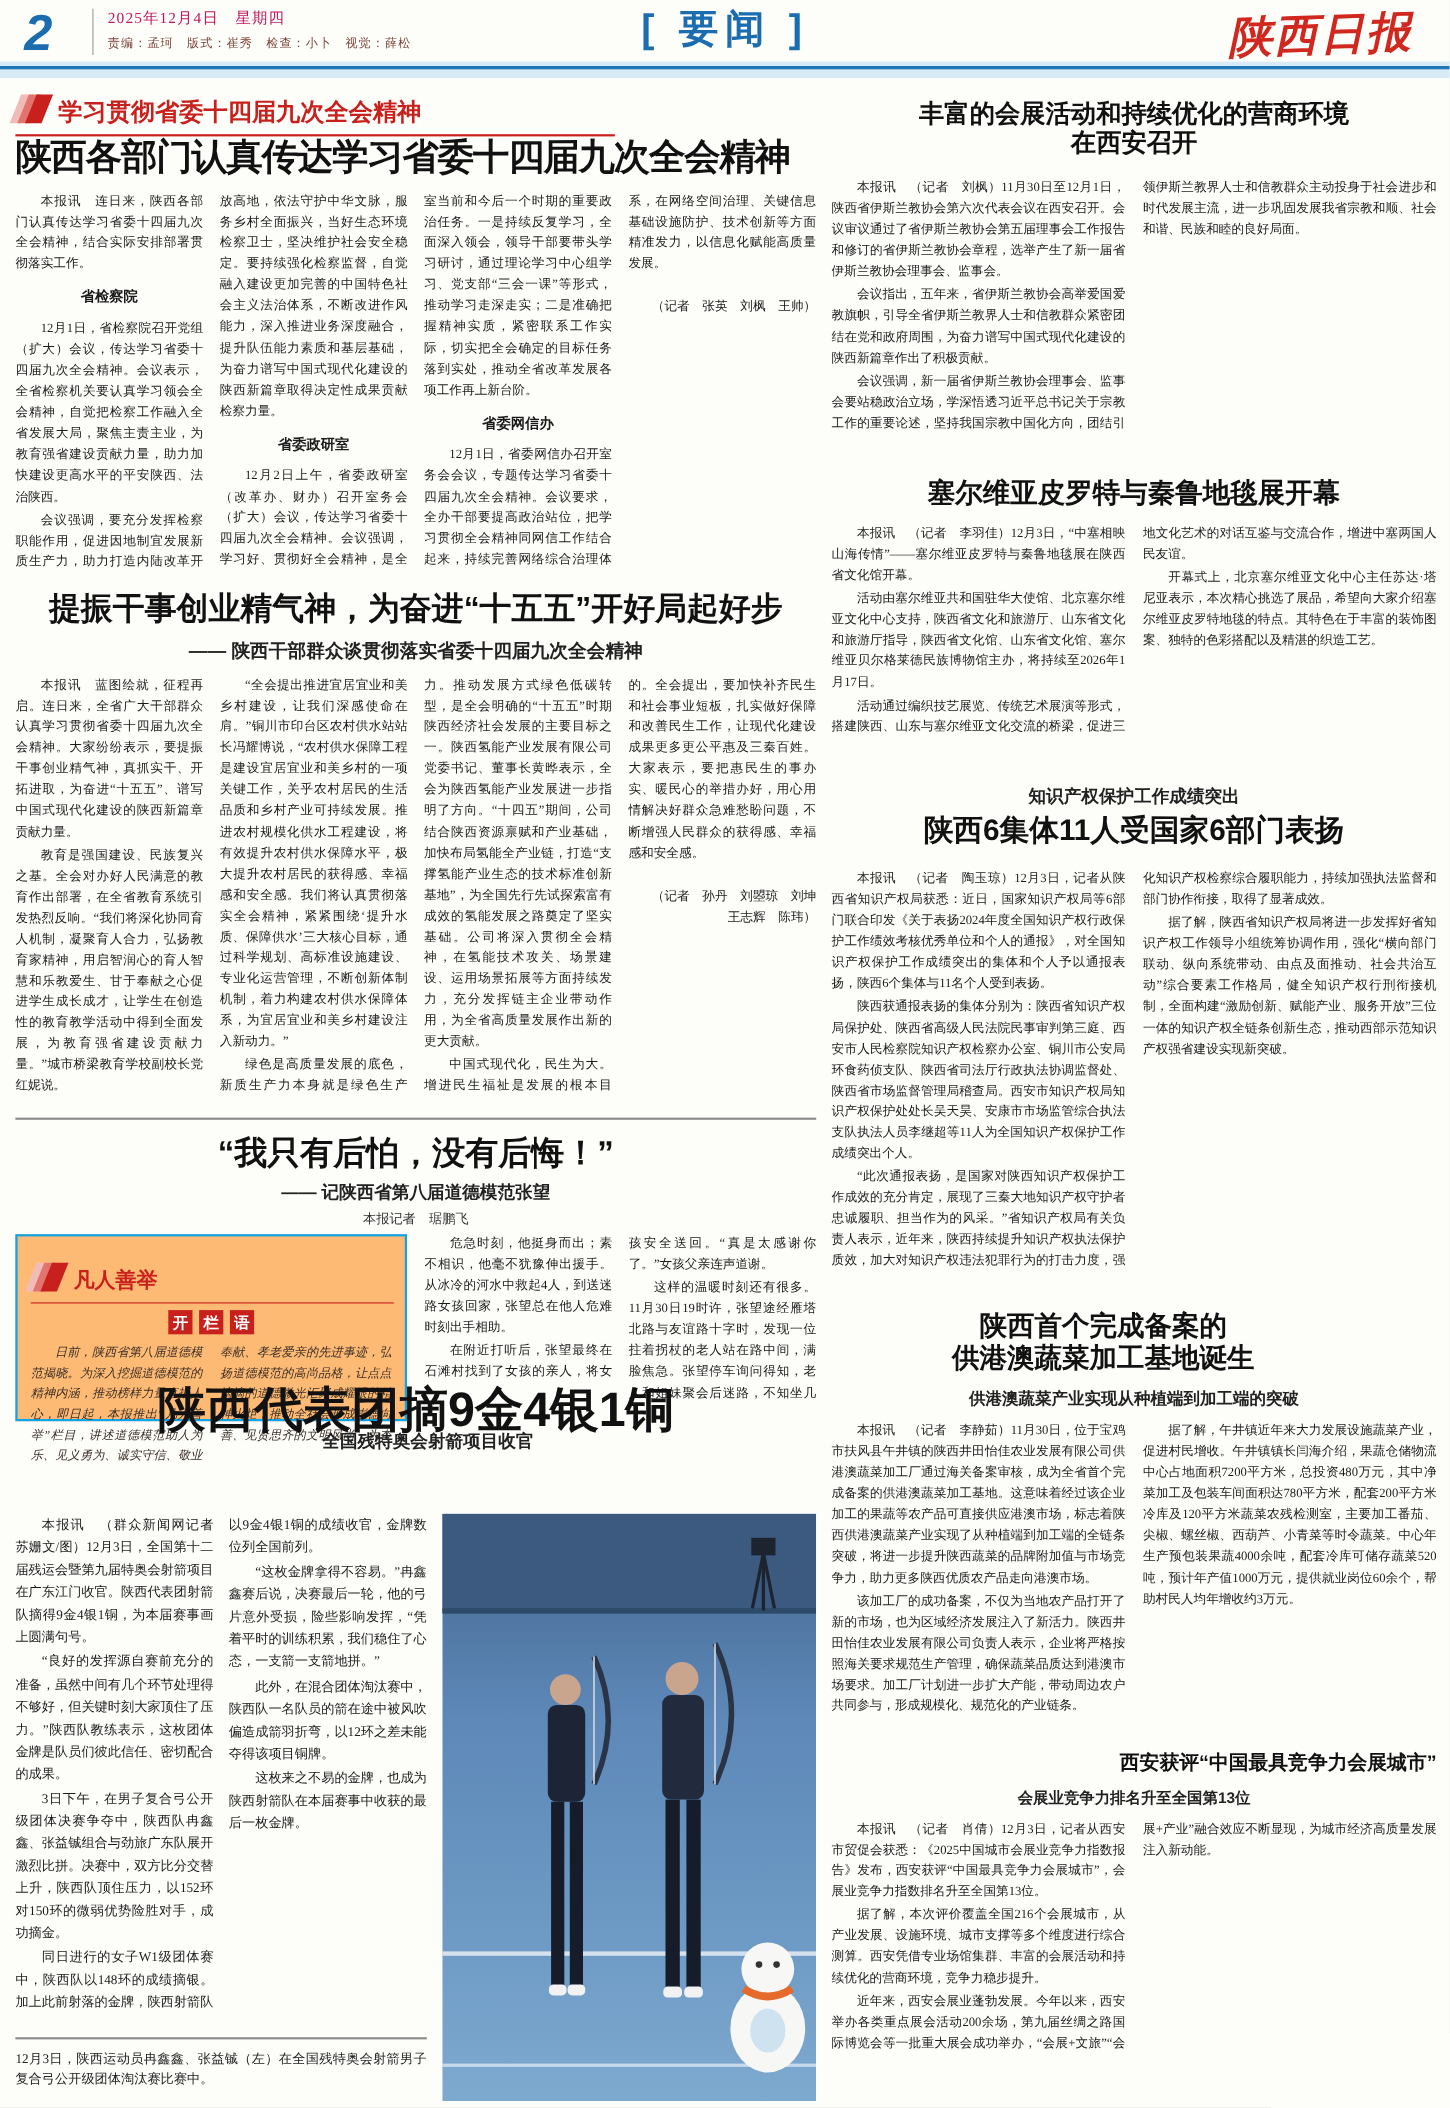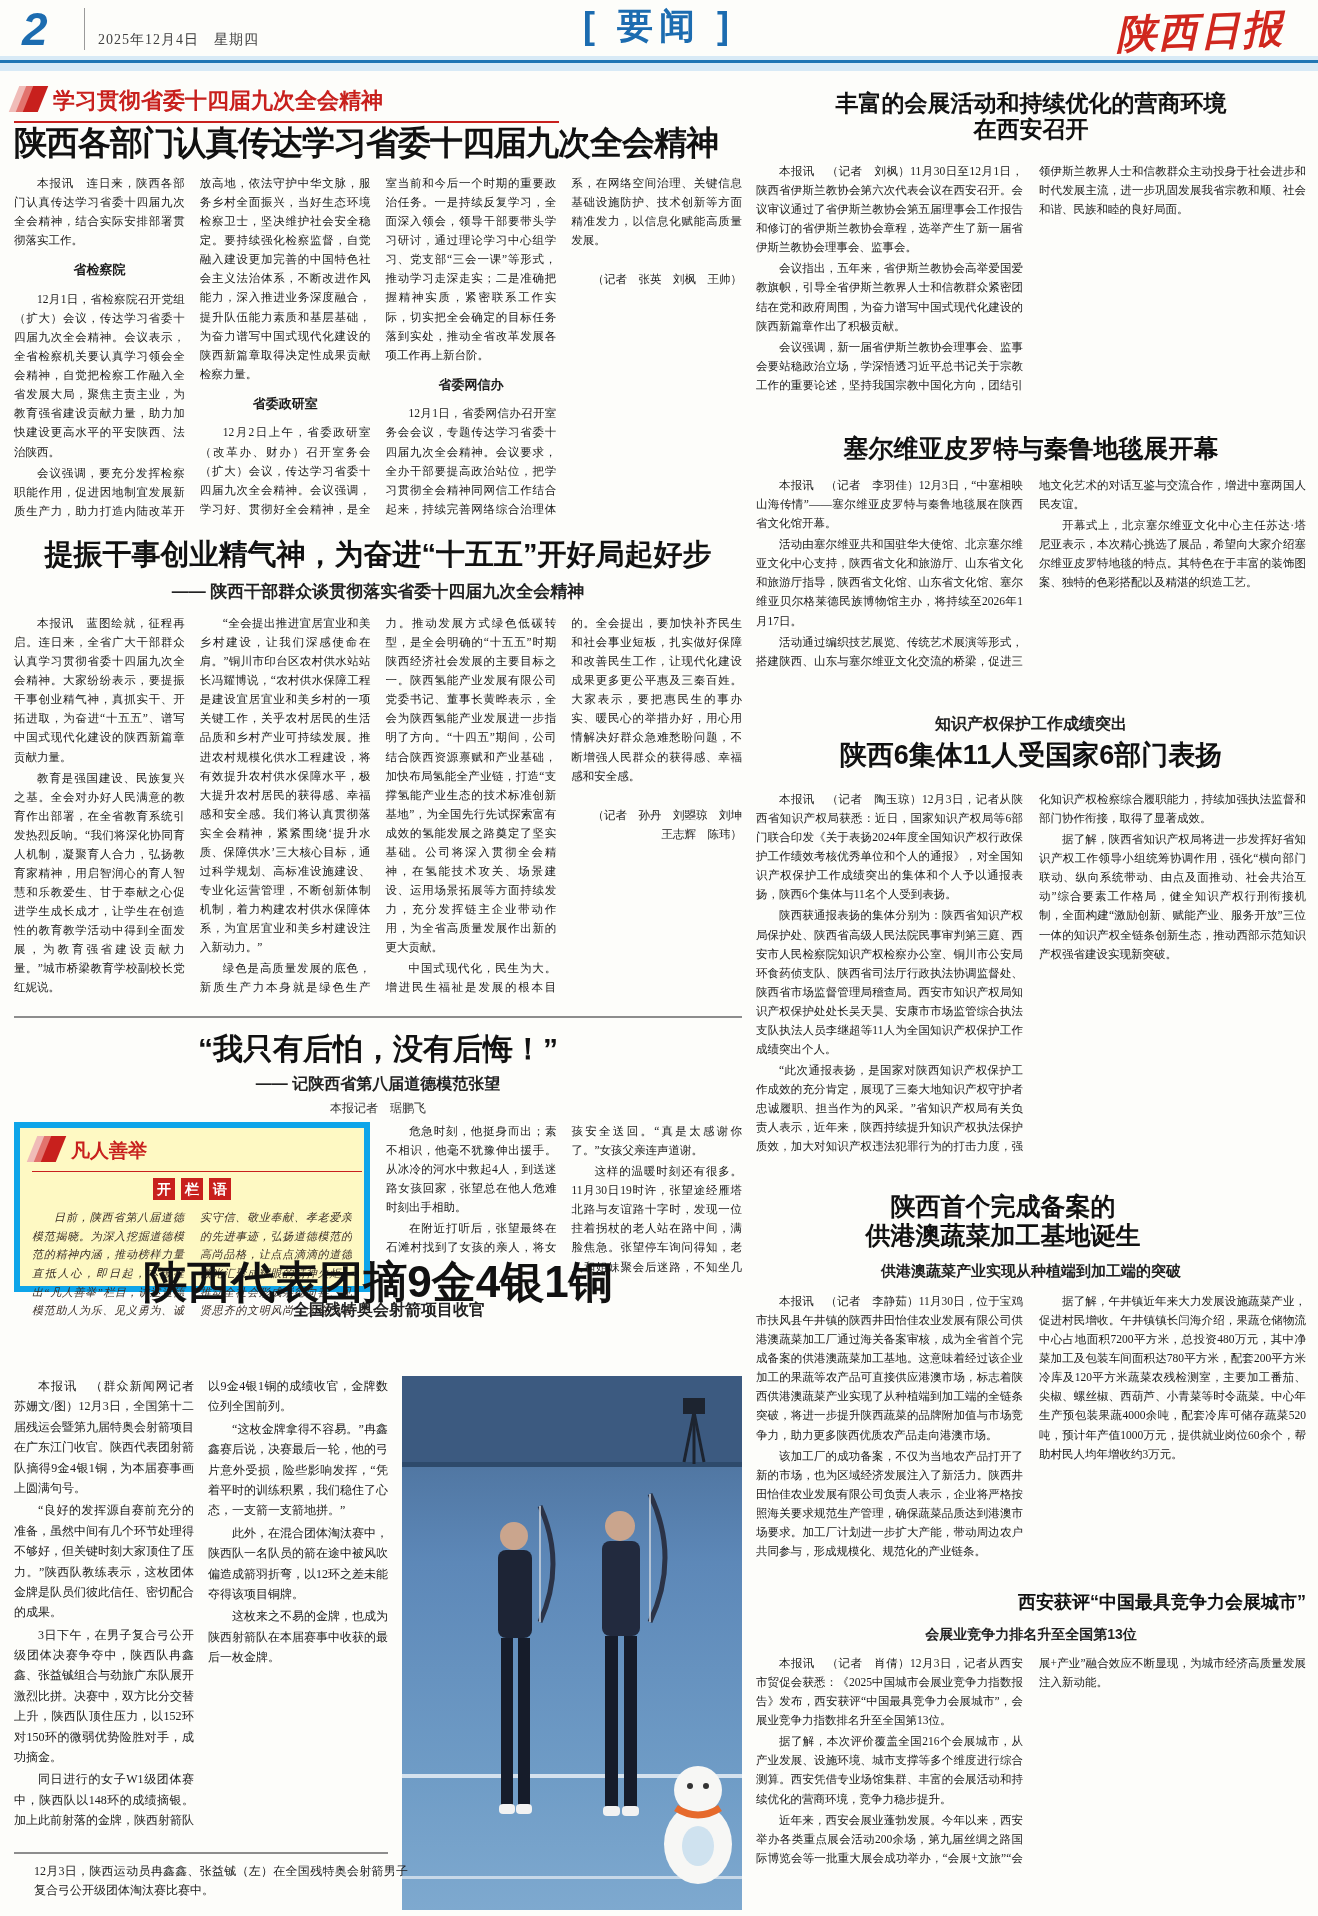--- a/index.html
+++ b/index.html
@@ -4,21 +4,21 @@
 <style>
   html,body{margin:0;padding:0;background:#e8e8e4;}
   #page{position:relative;width:1318px;height:1916px;margin:0 auto;background:#fdfdfa;overflow:hidden;
         font-family:"Liberation Serif", serif;color:#1a1a1a;}
   
   .masthead{position:absolute;left:0;top:0;width:1318px;height:56px;}
   .pagenum{position:absolute;left:22px;top:2px;font-family:"Liberation Sans",sans-serif;
            font-size:46px;font-weight:900;font-style:italic;color:#1c6cb0;}
   .mast-vline{position:absolute;left:84px;top:8px;width:1px;height:42px;background:#9a9a9a;}
   .dateblock{position:absolute;left:98px;top:8px;}
-  .dateline{font-size:14px;color:#404040;letter-spacing:1px;margin-top:23px;}
+  .dateline{font-size:14px;color:#be185d;letter-spacing:1px;}
   .credits{font-size:11px;color:#7a4538;margin-top:6px;letter-spacing:1px;}
   .section-title{position:absolute;left:449px;top:2px;width:420px;text-align:center;
                  font-family:"Liberation Sans",sans-serif;font-size:36px;font-weight:800;color:#1c6cb0;letter-spacing:6px;}
   .paper-logo{position:absolute;right:34px;top:4px;font-family:"DejaVu Serif",serif;
               font-size:40px;font-weight:900;font-style:italic;color:#d0271e;letter-spacing:2px;
               transform:rotate(-2deg);}
   .blue-band{position:absolute;left:0;top:56px;width:1318px;height:15px;background:#d8eaf6;}
   .blue-band-line{position:absolute;left:0;top:60px;width:1318px;height:3px;background:#2076b4;}
   
   .abs{position:absolute;}
@@ -33,21 +33,21 @@
   .byline{font-size:12px;color:#333;text-align:center;}
   .rule{background:#8d8d8d;}
   
   .slashes{display:inline-block;vertical-align:middle;margin-right:10px;white-space:nowrap;}
   .slashes i{display:inline-block;width:11px;height:26px;margin-right:-4px;transform:skewX(-22deg);}
   .s1{background:#f0bcb8;}.s2{background:#e2736d;}.s3{background:#c8201d;width:15px !important;}
   .kicker-red{display:inline-block;font-family:"Liberation Sans",sans-serif;font-weight:800;
               color:#c8201d;vertical-align:middle;}
   .kicker-underline{height:2px;background:#c8201d;margin-top:5px;}
   
-  .fanren-box{background:#fef9c3;border:6px solid #0ea5e9;box-sizing:border-box;padding:8px 12px;}
+  .fanren-box{background:#fdba74;border:2px solid #0ea5e9;box-sizing:border-box;padding:24px 12px;}
   .kailanyu{text-align:center;margin:6px 0 8px 0;}
   .kailanyu b{display:inline-block;width:22px;height:22px;line-height:22px;background:#c8201d;
               color:#fff;font-size:14px;font-weight:700;margin:0 3px;text-align:center;
               font-family:"Liberation Sans",sans-serif;}
   .fanren-text{font-size:11px;line-height:1.7;text-align:justify;font-style:italic;color:#3a2e26;
                column-count:2;column-gap:16px;overflow:hidden;column-fill:auto;height:118px;}
   .fanren-text .para{margin:0;}
   .photo-caption{font-size:12px;line-height:1.6;color:#222;text-align:justify;}
 </style>
 </head>
@@ -185,21 +185,21 @@
         <circle cx="296" cy="414" r="24" fill="#f7f7f5"></circle>
         <circle cx="288" cy="410" r="3" fill="#333"></circle>
           <circle cx="304" cy="410" r="3" fill="#333"></circle>
         <path d="M274 432 q22 14 44 0" stroke="#e66a2c" stroke-width="7" fill="none"></path>
         <ellipse cx="296" cy="470" rx="16" ry="20" fill="#cfe2ef"></ellipse>
       </g>
     </svg>
   </div>
 
   <div class="abs rule" style="left:14px;top:1852px;width:374px;height:2px;"></div>
-  <div class="abs photo-caption" style="left:14px;top:1862px;width:374px;margin-left:20px;">12月3日，陕西运动员冉鑫鑫、张益铖（左）在全国残特奥会射箭男子复合弓公开级团体淘汰赛比赛中。</div>
+  <div class="abs photo-caption" style="left:14px;top:1862px;width:374px;">12月3日，陕西运动员冉鑫鑫、张益铖（左）在全国残特奥会射箭男子复合弓公开级团体淘汰赛比赛中。</div>
 
   <div class="abs headline center" style="left:756px;top:90px;width:550px;font-size:23px;">
     <div>丰富的会展活动和持续优化的营商环境</div>
     <div>在西安召开</div>
   </div>
   <div class="abs body-cols" style="left:756px;top:162px;width:550px;height:252px;column-count:2;column-gap:16px;">
       <div class="para">本报讯　（记者　刘枫）11月30日至12月1日，陕西省伊斯兰教协会第六次代表会议在西安召开。会议审议通过了省伊斯兰教协会第五届理事会工作报告和修订的省伊斯兰教协会章程，选举产生了新一届省伊斯兰教协会理事会、监事会。</div>
       <div class="para">会议指出，五年来，省伊斯兰教协会高举爱国爱教旗帜，引导全省伊斯兰教界人士和信教群众紧密团结在党和政府周围，为奋力谱写中国式现代化建设的陕西新篇章作出了积极贡献。</div>
       <div class="para">会议强调，新一届省伊斯兰教协会理事会、监事会要站稳政治立场，学深悟透习近平总书记关于宗教工作的重要论述，坚持我国宗教中国化方向，团结引领伊斯兰教界人士和信教群众主动投身于社会进步和时代发展主流，进一步巩固发展我省宗教和顺、社会和谐、民族和睦的良好局面。</div>
     </div>

